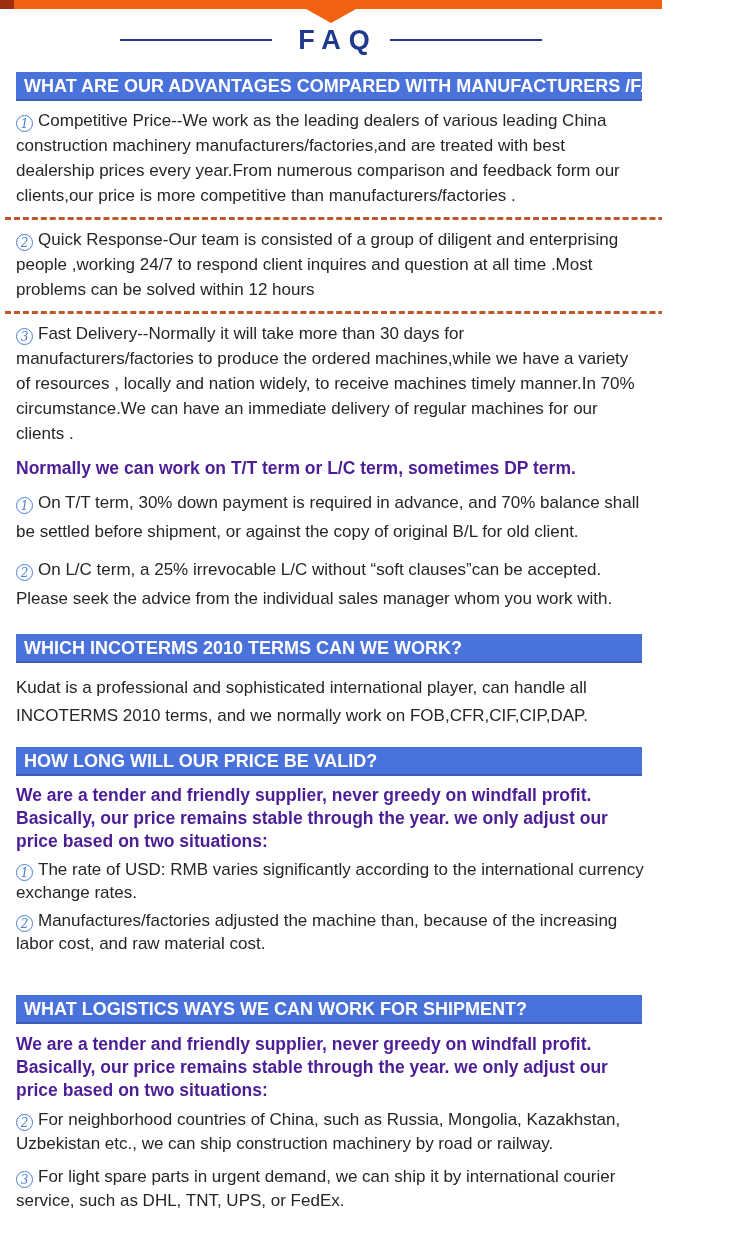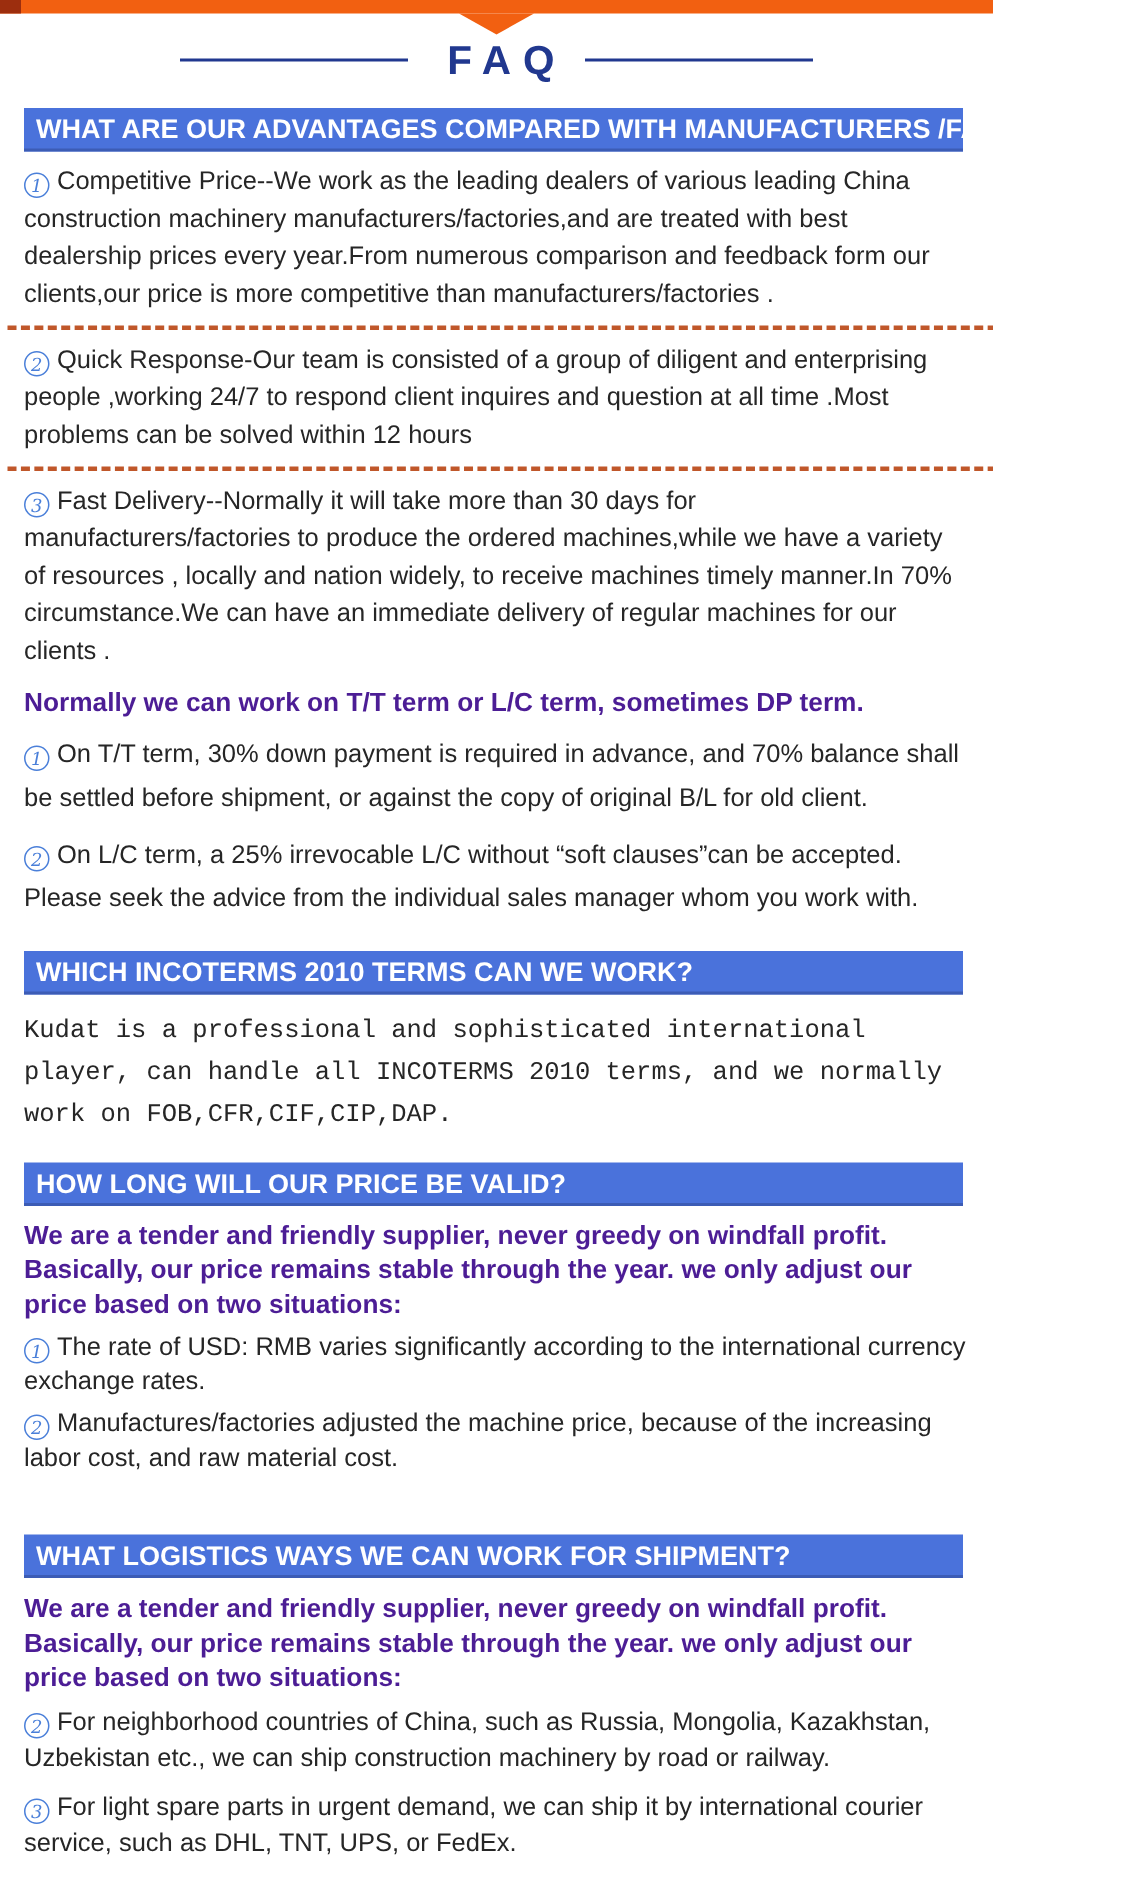--- a/index.html
+++ b/index.html
@@ -74,21 +74,21 @@
   
   .intro {
     color: #4c1d95; font-weight: bold;
     font-size: 17.5px !important; line-height: 23px;
   }
 
   
   .s1-item { line-height: 25px; margin-top: 7px !important; padding-bottom: 2px; }
   .s2-intro { margin-top: 9px !important; line-height: 22px; }
   .s2-item { line-height: 29px; margin-top: 9px !important; }
-  .s3-para { line-height: 28px; margin-top: 11px !important; font-family: Liberation Mono, monospace; }
+  .s3-para { line-height: 28px; margin-top: 11px !important; }
   .s4-intro { margin-top: 8px !important; }
   .s4-item { line-height: 23px; margin-top: 5px !important; }
   .s5-intro { margin-top: 9px !important; }
   .s5-item { line-height: 24px; margin-top: 9px !important; }
   .s5-cont { line-height: 24px; margin-top: 0 !important; }
   .s5-item-late { line-height: 24px; margin-top: 6px !important; }
 </style>
 </head>
 <body>
 
@@ -135,21 +135,21 @@
     <p class="s3-para">Kudat is a professional and sophisticated international player, can handle all INCOTERMS 2010 terms, and we normally work on FOB,CFR,CIF,CIP,DAP.</p>
   </div>
 
   <div class="qbar mt-s4">HOW LONG WILL OUR PRICE BE VALID?</div>
   <div class="sec">
     <p class="intro s4-intro">We are a tender and friendly supplier, never greedy on windfall profit. Basically, our price remains stable through the year. we only adjust our price based on two situations:</p>
     <p class="s4-item">
       <span class="circ">1</span><span>The rate of USD: RMB varies significantly according to the international currency exchange rates.</span>
     </p>
     <p class="s4-item">
-      <span class="circ">2</span><span>Manufactures/factories adjusted the machine price, because of the increasing labor cost, and raw material cost.</span>
+      <span class="circ">2</span><span>Manufactures/factories adjusted the machine than, because of the increasing labor cost, and raw material cost.</span>
     </p>
   </div>
 
   <div class="qbar mt-s5">WHAT LOGISTICS WAYS WE CAN WORK FOR SHIPMENT?</div>
   <div class="sec">
     <p class="intro s5-intro">We are a tender and friendly supplier, never greedy on windfall profit. Basically, our price remains stable through the year. we only adjust our price based on two situations:</p>
     <p class="s5-item-late">
       <span class="circ">2</span><span>For neighborhood countries of China, such as Russia, Mongolia, Kazakhstan, Uzbekistan etc., we can ship construction machinery by road or railway.</span>
     </p>
     <p class="s5-item">

